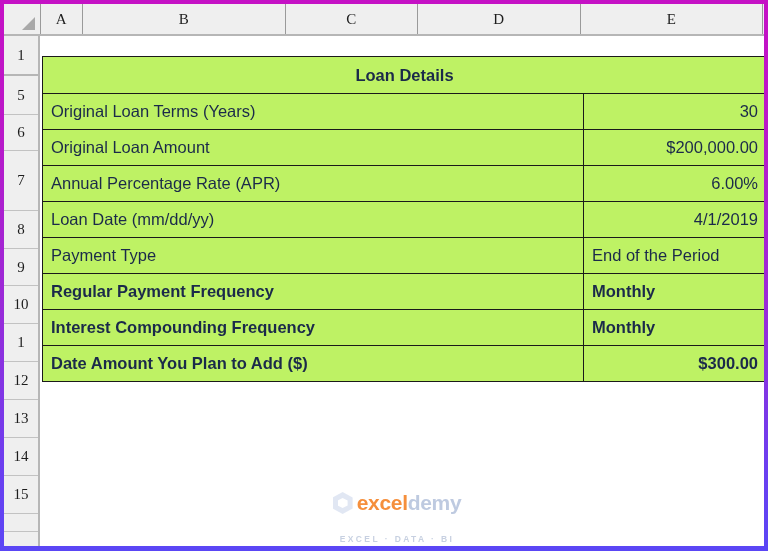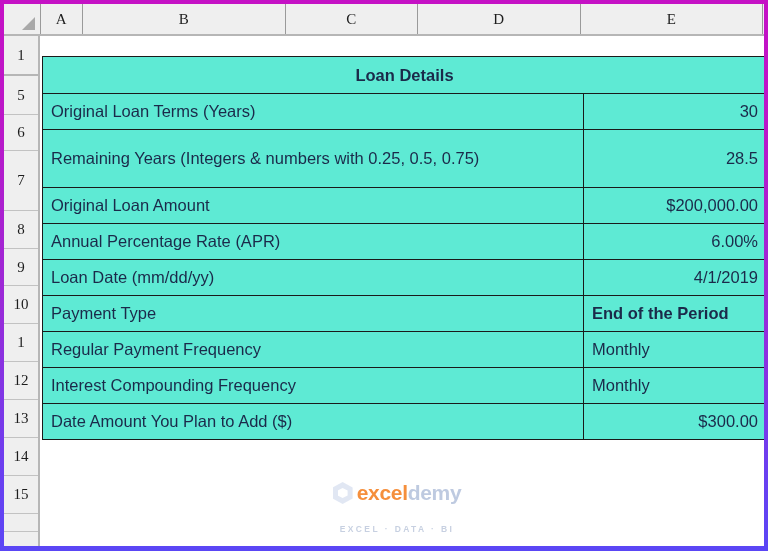--- a/index.html
+++ b/index.html
@@ -108,46 +108,46 @@
     border-collapse: collapse;
     table-layout: fixed;
   }
   #loan-table td {
     border: 1.5px solid #1a1a1a;
     padding: 0 8px;
     font-size: 16.5px;
     color: #1b2a4a;
     font-family: "Liberation Sans", sans-serif;
     vertical-align: middle;
-    background: #5eead4;
+    background: #bef264;
     line-height: 1.22;
   }
   td.title-cell {
     background: #fbe1a0;
     text-align: center;
     font-weight: bold;
     font-size: 19px;
     color: #1a1a1a;
     height: 36px;
   }
   td.label-cell { text-align: left; }
   td.value-cell { text-align: right; }
-  td.value-text  { text-align: left; font-weight: bold; }
+  td.value-text  { text-align: left; }
   tr.highlight td {
     color: #fa8b12;
-    font-weight: normal;
+    font-weight: bold;
   }
   .r-normal { height: 36px; margin-left: 32px; }
   .r-tall   { height: 58px; }
 
   
   #watermark {
     position: absolute;
     left: 318px;
-    top: 477px;
+    top: 487px;
     width: 150px;
     text-align: center;
     pointer-events: none;
     opacity: .92;
   }
   #wm-row {
     display: flex;
     align-items: center;
     justify-content: center;
     gap: 4px;
@@ -225,24 +225,20 @@
       <tbody>
         <tr>
           <td class="title-cell" colspan="2">Loan Details</td>
         </tr>
 
         <tr class="r-normal">
           <td class="label-cell">Original Loan Terms (Years)</td>
           <td class="value-cell">30</td>
         </tr>
 
-        <tr class="r-tall">
-          <td class="label-cell">Remaining Years (Integers &amp; numbers with 0.25, 0.5, 0.75)</td>
-          <td class="value-cell">28.5</td>
-        </tr>
 
         <tr class="r-normal">
           <td class="label-cell">Original Loan Amount</td>
           <td class="value-cell">$200,000.00</td>
         </tr>
 
         <tr class="r-normal">
           <td class="label-cell">Annual Percentage Rate (APR)</td>
           <td class="value-cell">6.00%</td>
         </tr>

